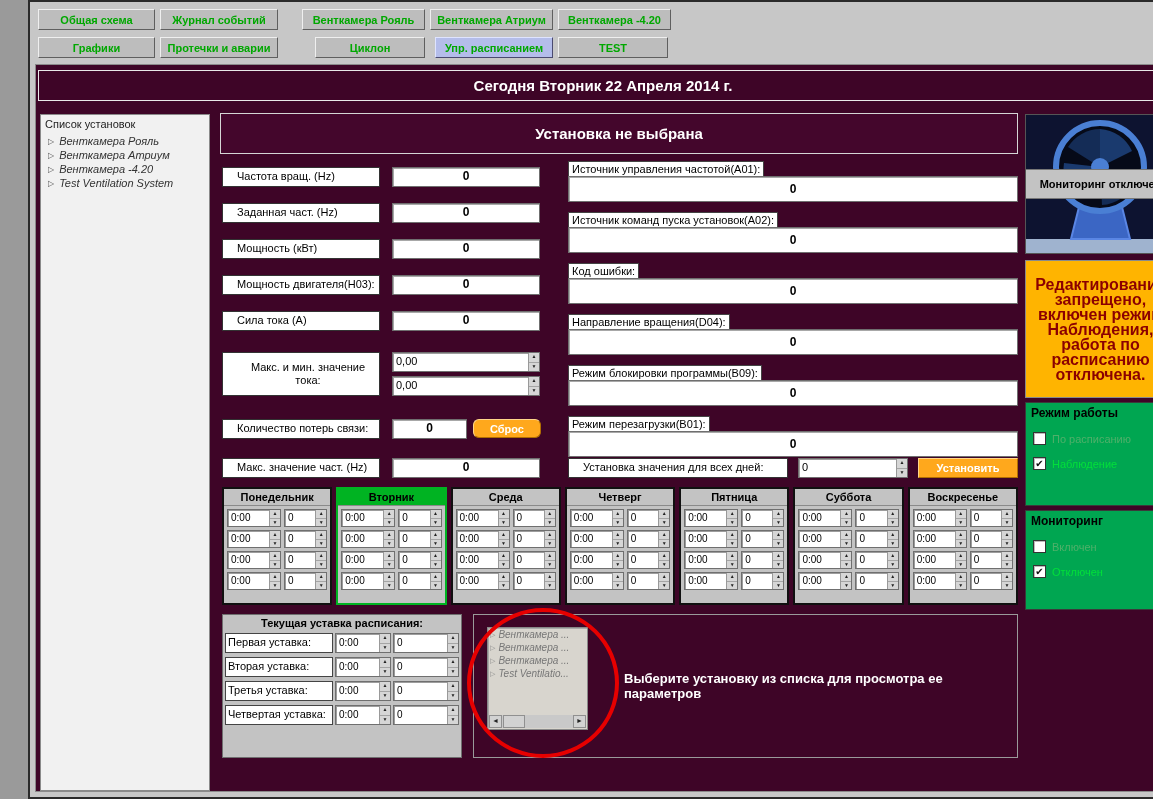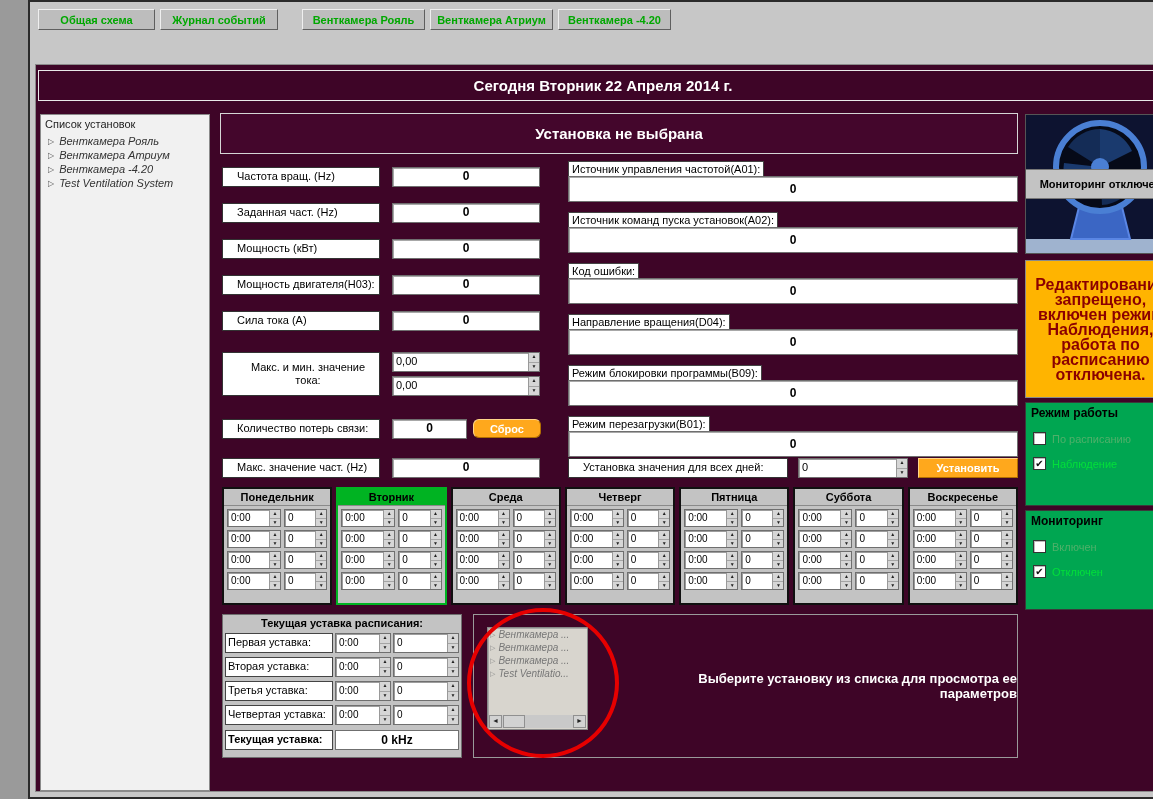--- a/index.html
+++ b/index.html
@@ -103,21 +103,21 @@
   #sc-value { flex:1; background:#fff; border:1px solid #6f6f6f; font-weight:bold; font-size:12px; text-align:center; line-height:18px; }
   
   #hint { position:absolute; left:443px; top:612px; width:545px; height:144px; border:1px solid #9a9a9a; }
   #listbox { position:absolute; left:13px; top:12px; width:101px; height:103px; background:#d8d5ce; border:1px solid #888; box-shadow:inset 1px 1px 0 #aaa; }
   .lb-item { display:flex; align-items:center; gap:3px; font-size:10px; font-style:italic; color:#777; padding:1px 2px; cursor:pointer; }
   .lb-tri { font-size:7px; color:#888; font-style:normal; }
   #lb-scroll { position:absolute; left:1px; right:1px; bottom:1px; height:13px; background:#c9c9c9; display:flex; }
   .lb-sc-btn { width:13px; height:100%; background:#d2d2d2; border:1px solid #909090; font-size:7px; line-height:10px; text-align:center; color:#222; cursor:pointer; }
   #lb-thumb { width:22px; height:100%; background:#d2d2d2; border:1px solid #909090; margin-left:1px; cursor:grab; }
   #lb-spacer { flex:1; }
-  #hint-msg { position:absolute; left:150px; top:0; height:100%; display:flex; align-items:center; color:#fff; font-weight:bold; font-size:13px;text-align:right; }
+  #hint-msg { position:absolute; left:150px; top:0; height:100%; display:flex; align-items:center; color:#fff; font-weight:bold; font-size:13px; }
   #red-circle { position:absolute; left:437px; top:606px; width:152px; height:150px; border:4px solid #E60000; border-radius:50%; z-index:6; pointer-events:none; }
   
   #fan-box { position:absolute; left:995px; top:112px; width:151px; height:140px; background:#0d1330; border:1px solid #555; overflow:hidden; }
   #fan-label { position:absolute; left:0; right:0; top:54px; height:30px; background:#c3c3c3; border-top:1px solid #777; border-bottom:1px solid #777; font-weight:bold; font-size:11px; color:#000; display:flex; align-items:center; justify-content:center; z-index:2; }
   #warning { position:absolute; left:995px; top:258px; width:151px; height:138px; background:#FFB400; border:1px solid #8a8a8a; color:#8B0000; font-weight:bold; font-size:16px; text-align:center; display:flex; align-items:center; justify-content:center; padding:6px; line-height:15px; }
   .grp { position:absolute; left:995px; width:151px; background:#00A651; border:1px solid #3a3a3a; }
   #grp-mode { top:400px; height:104px; }
   #grp-mon  { top:508px; height:100px; }
   .grp-title { font-weight:bold; font-size:12px; color:#000; padding:3px 5px 0; }
   .chk-row { display:flex; align-items:center; gap:6px; margin:12px 7px 0; cursor:pointer; }
@@ -130,20 +130,27 @@
 
 <div id="app">
 
   <div id="toolbar">
     <div class="tb-row" id="tb-row1">
         <button class="tb-btn">Общая схема</button>
         <button class="tb-btn">Журнал событий</button>
         <button class="tb-btn">Венткамера Рояль</button>
         <button class="tb-btn">Венткамера Атриум</button>
         <button class="tb-btn">Венткамера -4.20</button>
+      </div>
+    <div class="tb-row" id="tb-row2">
+        <button class="tb-btn">Графики</button>
+        <button class="tb-btn">Протечки и аварии</button>
+        <button class="tb-btn">Циклон</button>
+        <button class="tb-btn active">Упр. расписанием</button>
+        <button class="tb-btn">TEST</button>
       </div>
   </div>
 
   <div id="main-window"></div>
 
   <div id="date-header">
     <span>Сегодня Вторник 22 Апреля 2014 г.</span>
   </div>
 
   <div id="sidebar">
@@ -782,24 +789,20 @@
           </div>
           <div class="spin val">
             <span class="spin-val">0</span>
             <span class="spin-btns">
               <span class="spin-up">▲</span>
               <span class="spin-dn">▼</span>
             </span>
           </div>
         </div>
       </div>
-    <div id="sched-current">
-      <div id="sc-label">Текущая уставка:</div>
-      <div id="sc-value">0 kHz</div>
-    </div>
   </div>
 
   <div id="hint">
     <div id="listbox">
       <div id="lb-items">
           <div class="lb-item">
             <span class="lb-tri">▷</span>
             <span class="lb-text">Венткамера ...</span>
           </div>
           <div class="lb-item">

